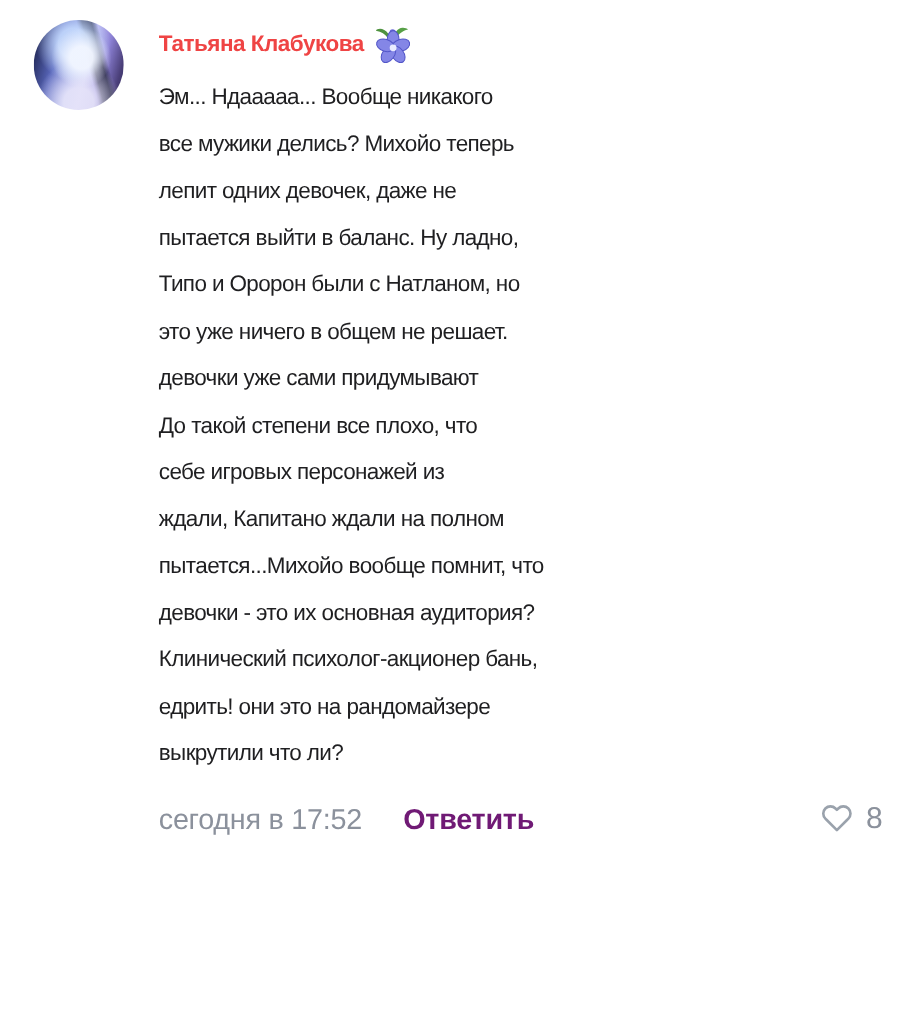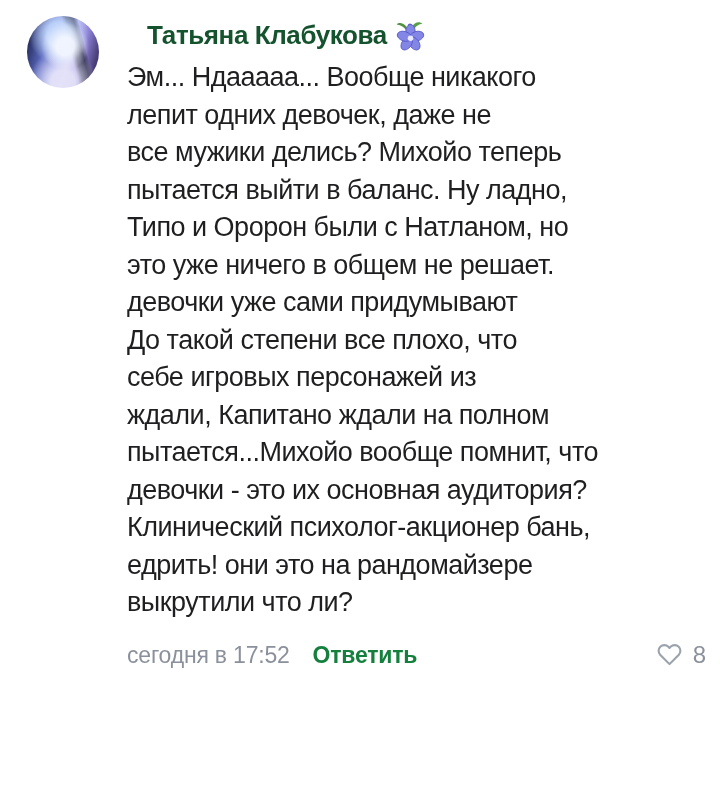--- a/index.html
+++ b/index.html
@@ -38,57 +38,56 @@
     min-width: 0;
   }
   .author-row {
     display: flex;
     align-items: center;
     gap: 7px;
     padding-top: 2px;
     height: 34px;
   }
   .author {
-    font-size: 26px;
+    font-size: 18px;
     font-weight: 700;
     letter-spacing: -0.4px;
-    color: #14532d;
+    color: #ef4444;
     cursor: pointer;
     white-space: nowrap;
-    margin-left: 20px;
   }
   .flower {
     display: inline-flex;
     width: 33px;
     height: 33px;
   }
   .flower svg { width: 100%; height: 100%; }
   .text {
     margin-top: 7px;
-    font-size: 27px;
+    font-size: 18px;
     line-height: 37.5px;
     letter-spacing: -0.5px;
     color: #1f1f21;
   }
   .text-line { white-space: nowrap; }
   .footer {
     display: flex;
     align-items: flex-end;
     margin-top: 13px;
     height: 34px;
     font-size: 23px;
     letter-spacing: -0.2px;
   }
   .time {
     color: #8b919c;
     white-space: nowrap;
   }
   .reply {
-    margin-left: 23px;
-    color: #15803d;
+    margin-left: 33px;
+    color: #701a75;
     font-weight: 700;
     cursor: pointer;
     white-space: nowrap;
   }
   .likes {
     margin-left: auto;
     display: flex;
     align-items: center;
     gap: 9px;
     cursor: pointer;
@@ -124,22 +123,22 @@
               <ellipse cx="18" cy="14" rx="5.2" ry="8" transform="rotate(216,18,21)"></ellipse>
               <ellipse cx="18" cy="14" rx="5.2" ry="8" transform="rotate(288,18,21)"></ellipse>
             </g>
             <circle cx="18" cy="21" r="3" fill="#e9eaff"></circle>
           </g>
         </svg>
       </span>
     </div>
     <div class="text">
         <div class="text-line">Эм... Ндааааа... Вообще никакого</div>
+        <div class="text-line">все мужики делись? Михойо теперь</div>
         <div class="text-line">лепит одних девочек, даже не</div>
-        <div class="text-line">все мужики делись? Михойо теперь</div>
         <div class="text-line">пытается выйти в баланс. Ну ладно,</div>
         <div class="text-line">Типо и Оророн были с Натланом, но</div>
         <div class="text-line">это уже ничего в общем не решает.</div>
         <div class="text-line">девочки уже сами придумывают</div>
         <div class="text-line">До такой степени все плохо, что</div>
         <div class="text-line">себе игровых персонажей из</div>
         <div class="text-line">ждали, Капитано ждали на полном</div>
         <div class="text-line">пытается...Михойо вообще помнит, что</div>
         <div class="text-line">девочки - это их основная аудитория?</div>
         <div class="text-line">Клинический психолог-акционер бань,</div>

